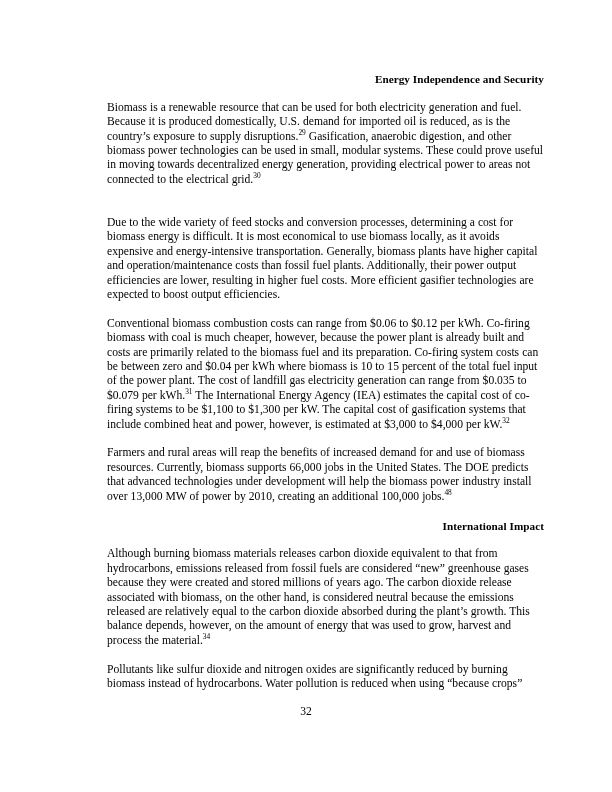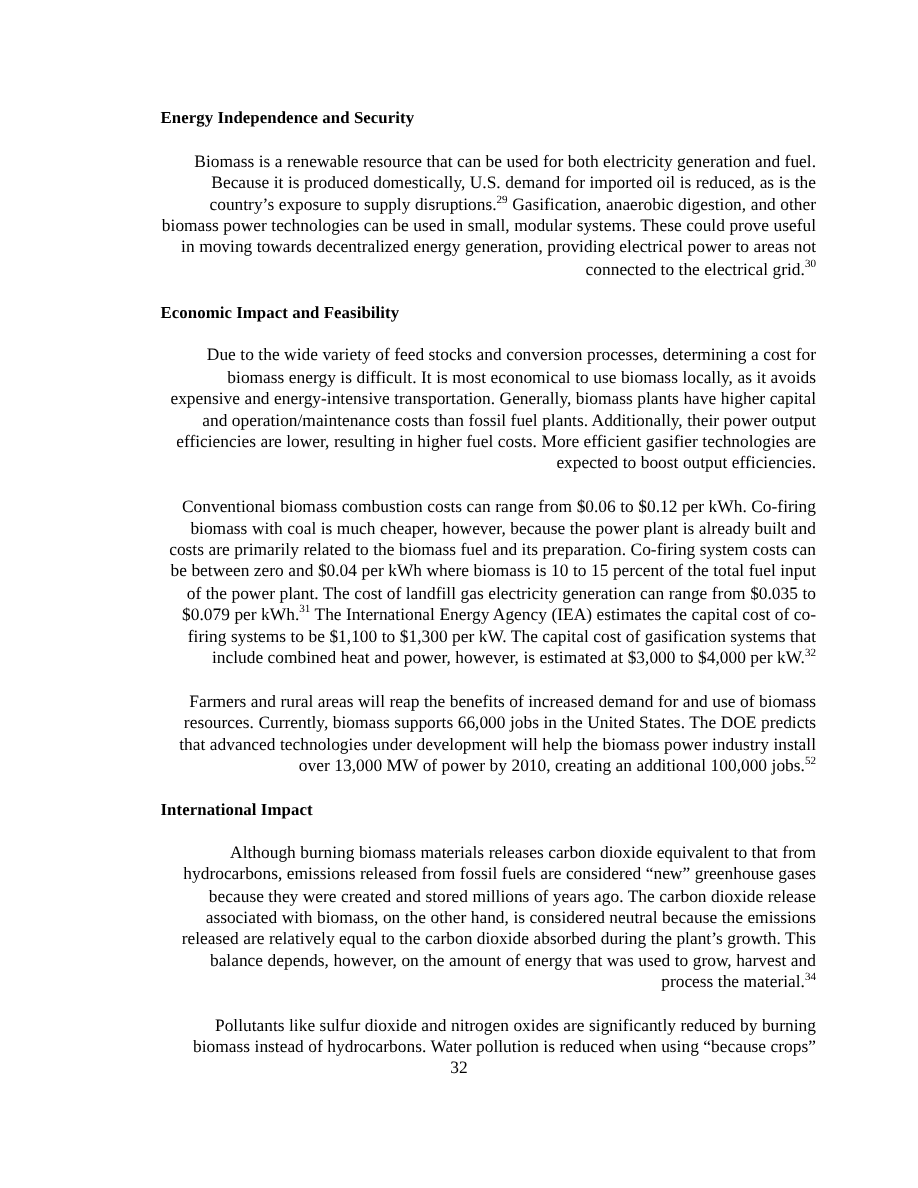--- a/index.html
+++ b/index.html
@@ -28,27 +28,27 @@
     left: 107px;
     top: 72px;
     width: 437px;
   }
   .heading {
     font-size: 11.2px;
     font-weight: bold;
     line-height: 14.4px;
     letter-spacing: 0.05px;
     margin: 0;
-    text-align: left;
+    text-align: right;
   }
   .para {
     font-size: 11.6px;
     line-height: 14.4px;
     margin: 0;
-    text-align: right;
+    text-align: left;
     text-justify: none;
     word-spacing: 0.1px;
     hyphens: none;
   }
   .gap {
     height: 14.4px;
   }
   sup {
     font-size: 7.4px;
     vertical-align: super;
@@ -66,27 +66,26 @@
 </style>
 </head>
 <body>
 
 <div id="page">
   <div id="content">
       <div class="heading">Energy Independence and Security</div>
       <div class="gap"></div>
       <p class="para"><span>Biomass is a renewable resource that can be used for both electricity generation and fuel.  Because it is produced domestically, U.S. demand for imported oil is reduced, as is the country’s exposure to supply disruptions.</span><sup>29</sup><span>  Gasification, anaerobic digestion, and other biomass power technologies can be used in small, modular systems.  These could prove useful in moving towards decentralized energy generation, providing electrical power to areas not connected to the electrical grid.</span><sup>30</sup></p>
       <div class="gap"></div>
-      <div class="heading">Economic Impact and Feasibility</div>
       <div class="gap"></div>
       <p class="para"><span>Due to the wide variety of feed stocks and conversion processes, determining a cost for biomass energy is difficult.  It is most economical to use biomass locally, as it avoids expensive and energy-intensive transportation.  Generally, biomass plants have higher capital and operation/maintenance costs than fossil fuel plants.  Additionally, their power output efficiencies are lower, resulting in higher fuel costs. More efficient gasifier technologies are expected to boost output efficiencies.</span></p>
       <div class="gap"></div>
       <p class="para"><span>Conventional biomass combustion costs can range from $0.06 to $0.12 per kWh. Co-firing biomass with coal is much cheaper, however, because the power plant is already built and costs are primarily related to the biomass fuel and its preparation.  Co-firing system costs can be between zero and $0.04 per kWh where biomass is 10 to 15 percent of the total fuel input of the power plant.  The cost of landfill gas electricity generation can range from $0.035 to $0.079 per kWh.</span><sup>31</sup><span>  The International Energy Agency (IEA) estimates the capital cost of co-firing systems to be $1,100 to $1,300 per kW. The capital cost of gasification systems that include combined heat and power, however, is estimated at $3,000 to $4,000 per kW.</span><sup>32</sup></p>
       <div class="gap"></div>
-      <p class="para"><span>Farmers and rural areas will reap the benefits of increased demand for and use of biomass resources.  Currently, biomass supports 66,000 jobs in the United States.  The DOE predicts that advanced technologies under development will help the biomass power industry install over 13,000 MW of power by 2010, creating an additional 100,000 jobs.</span><sup>52</sup></p>
+      <p class="para"><span>Farmers and rural areas will reap the benefits of increased demand for and use of biomass resources.  Currently, biomass supports 66,000 jobs in the United States.  The DOE predicts that advanced technologies under development will help the biomass power industry install over 13,000 MW of power by 2010, creating an additional 100,000 jobs.</span><sup>48</sup></p>
       <div class="gap"></div>
       <div class="heading">International Impact</div>
       <div class="gap"></div>
       <p class="para"><span>Although burning biomass materials releases carbon dioxide equivalent to that from hydrocarbons, emissions released from fossil fuels are considered “new” greenhouse gases because they were created and stored millions of years ago.  The carbon dioxide release associated with biomass, on the other hand, is considered neutral because the emissions released are relatively equal to the carbon dioxide absorbed during the plant’s growth.  This balance depends, however, on the amount of energy that was used to grow, harvest and process the material.</span><sup>34</sup></p>
       <div class="gap"></div>
       <p class="para"><span>Pollutants like sulfur dioxide and nitrogen oxides are significantly reduced by burning biomass instead of hydrocarbons.  Water pollution is reduced when using “because crops”</span></p>
     </div>
   <div id="page-number">32</div>
 </div>
 

